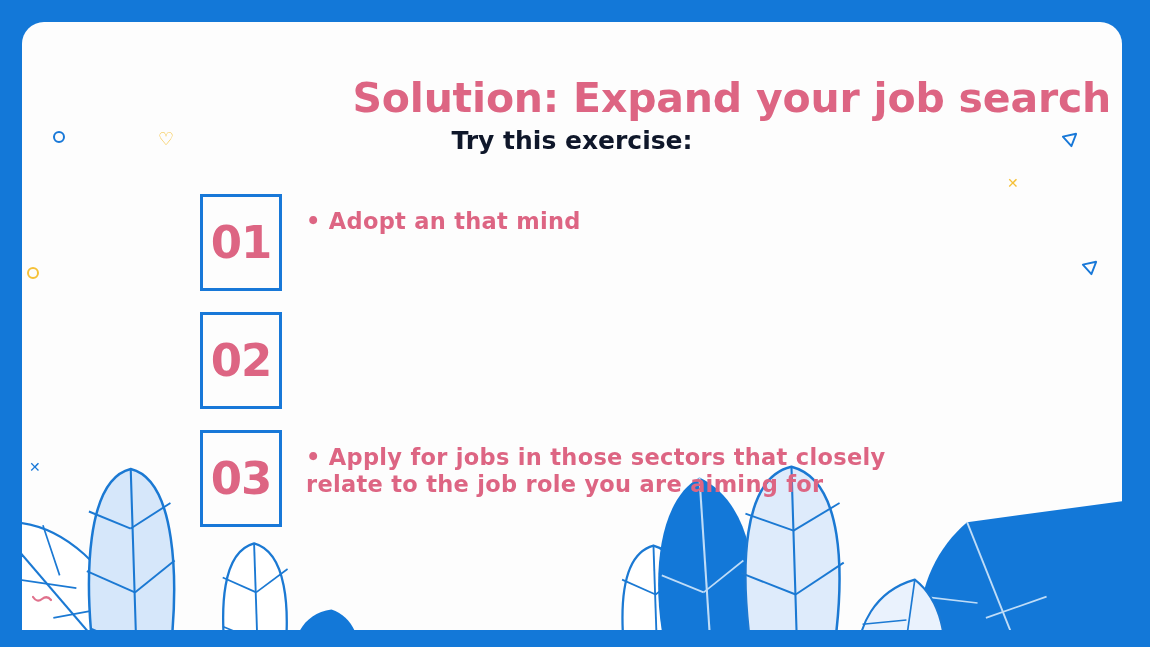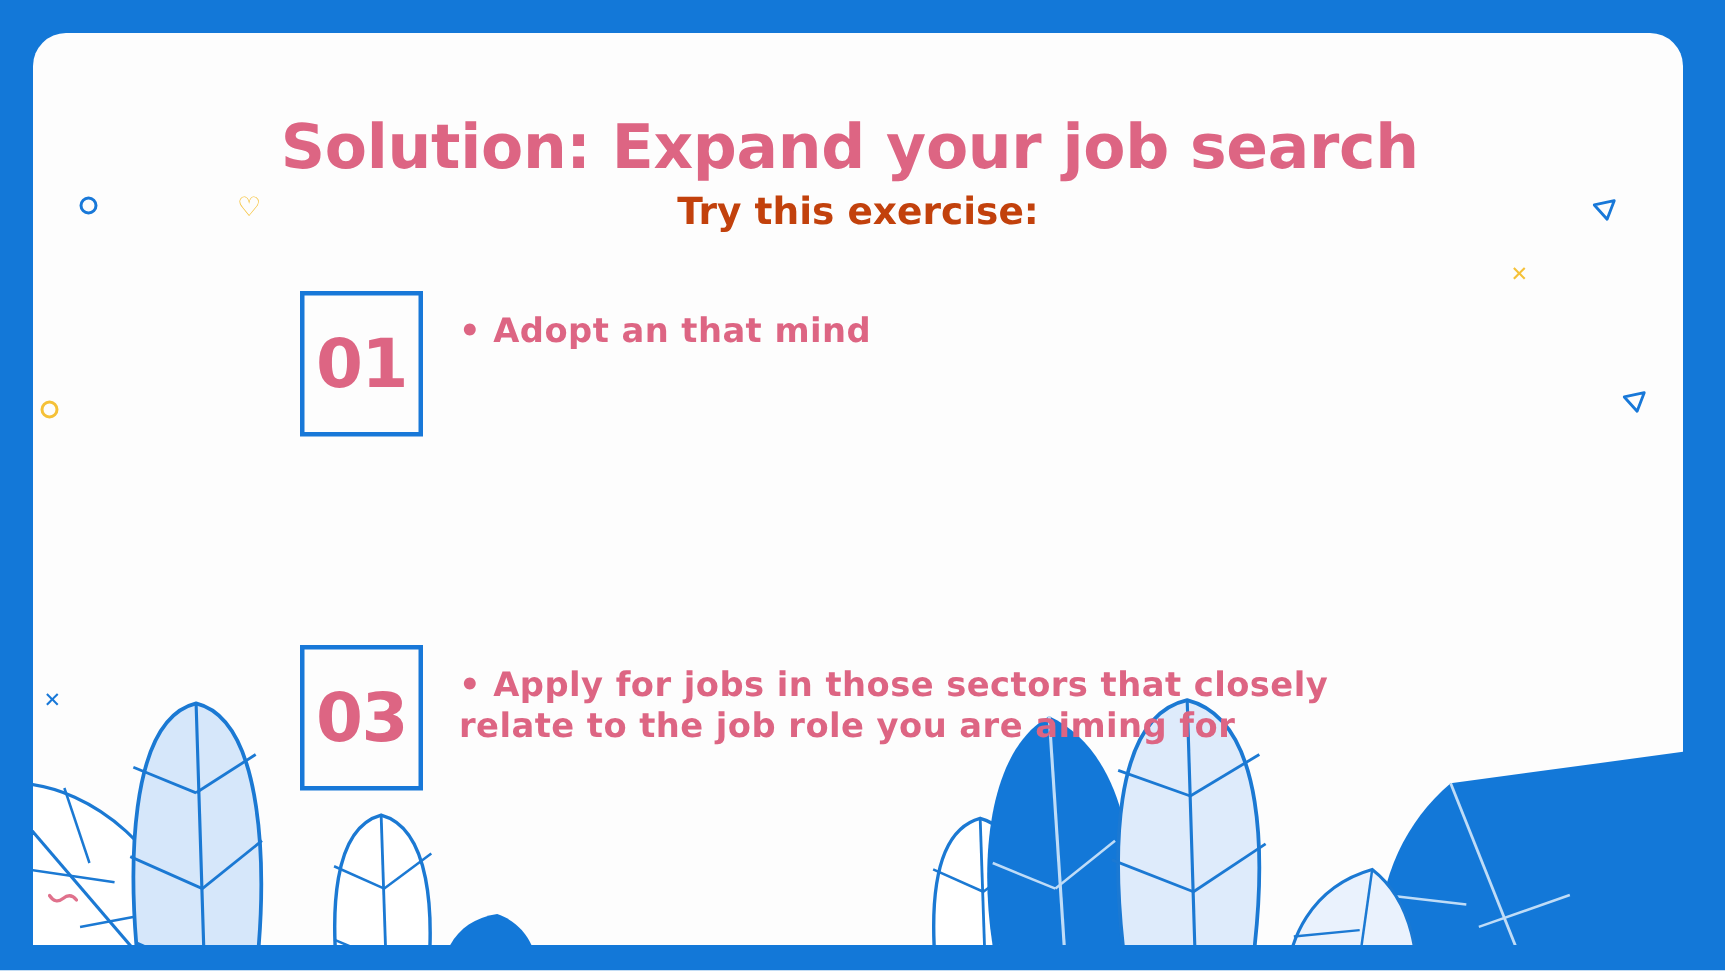--- a/index.html
+++ b/index.html
@@ -24,36 +24,36 @@
     height: 608px;
     background: #FDFDFD;
     border-radius: 22px 22px 0 0;
     overflow: hidden;
   }
   .title {
     position: absolute;
     left: 0;
     top: 52px;
     width: 1089px;
-    text-align: center;
+    text-align: right;
     font-size: 41px;
     font-weight: 700;
     color: #DD6583;
     letter-spacing: -0.2px;
     white-space: nowrap;
   }
   .subtitle {
     position: absolute;
     left: 0;
     top: 104px;
     width: 1100px;
     text-align: center;
     font-size: 25px;
     font-weight: 700;
-    color: #c2410c;
+    color: #0f172a;
   }
   .steps {
     position: absolute;
     left: 178px;
     top: 172px;
     width: 860px;
   }
   .step {
     position: relative;
     display: flex;
@@ -199,20 +199,23 @@
     <div class="steps">
 
       <div class="step">
         <div class="step-box">
           <span class="step-num">01</span>
         </div>
         <div class="step-text">• Adopt an that mind</div>
       </div>
 
       <div class="step">
+        <div class="step-box">
+          <span class="step-num">02</span>
+        </div>
       </div>
 
       <div class="step">
         <div class="step-box">
           <span class="step-num">03</span>
         </div>
         <div class="step-text">• Apply for jobs in those sectors that closely
 relate to the job role you are aiming for</div>
       </div>
 

